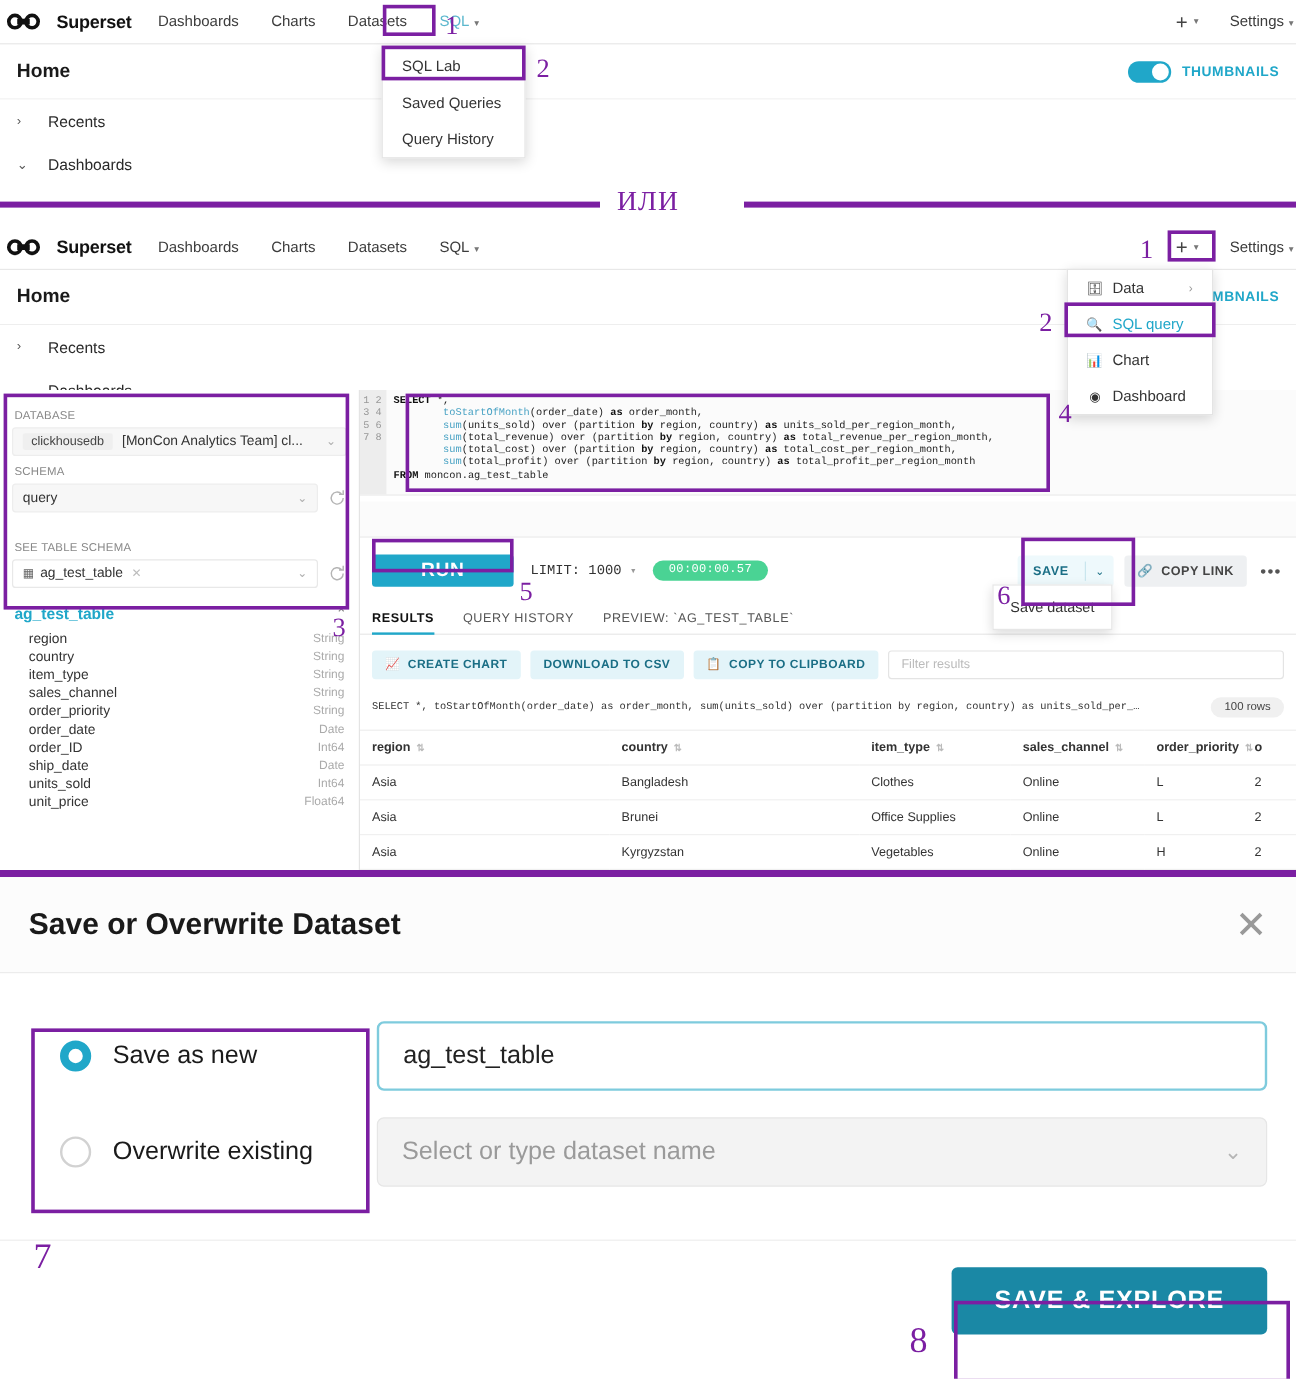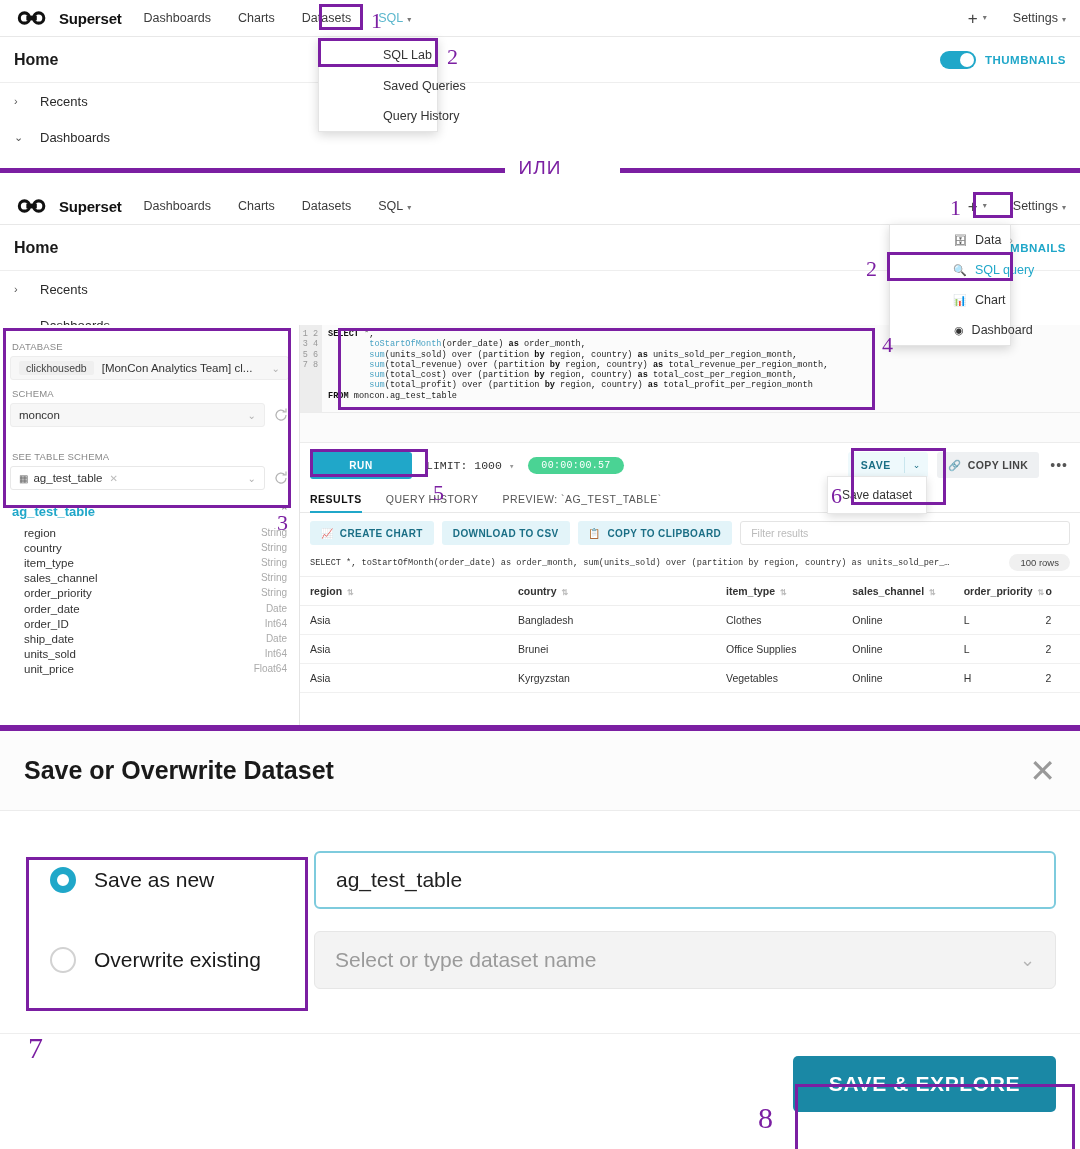--- a/index.html
+++ b/index.html
@@ -10,21 +10,21 @@
     background:#fff; color:#1a1a1a;
     position:relative; overflow:hidden;
     -webkit-font-smoothing:antialiased;
   }
   .panel { position:relative; width:1080px; background:#fff; }
 
   
   .navbar {
     height:37px; display:flex; align-items:center;
     border-bottom:1px solid #e8e8e8; background:#fff;
-    padding:0 14px; position:relative; z-index:5;
+    padding:0 2px; position:relative; z-index:5;
   }
   .brand { display:flex; align-items:center; gap:7px; margin-right:22px; }
   .brand-logo { width:38px; height:20px; display:block; }
   .brand-text { font-size:15px; font-weight:bold; letter-spacing:-.2px; color:#111; }
   .navlinks { display:flex; align-items:center; gap:27px; }
   .navlink { font-size:12.5px; color:#3c3c3c; cursor:pointer; white-space:nowrap; }
   .navlink.active-sql { color:#5bb7cd; }
   .caret { font-size:8px; margin-left:4px; color:#777; }
   .nav-right { margin-left:auto; display:flex; align-items:center; gap:26px; }
   .plus-btn { font-size:17px; color:#444; display:flex; align-items:center; line-height:1; }
@@ -54,42 +54,42 @@
   }
   .chev { font-size:11px; color:#555; width:10px; display:inline-block; }
 
   
   .dd {
     position:absolute; background:#fff; border:1px solid #e4e4e4;
     box-shadow:0 3px 10px rgba(0,0,0,.16); z-index:40;
   }
   .dd-item {
     padding:0 16px; height:30px; display:flex; align-items:center; gap:8px;
-    font-size:12.5px; color:#333; white-space:nowrap; cursor:pointer;margin-left:48px;
+    font-size:12.5px; color:#333; white-space:nowrap; cursor:pointer;
   }
   .dd-item.hl { color:#20a7c9; }
   .dd-item .arr { margin-left:auto; color:#999; font-size:10px; }
   .dd-icon { width:13px; display:inline-flex; justify-content:center; font-size:11px; }
 
   
   .ann-box { position:absolute; border:3px solid #7b1fa2; z-index:60; pointer-events:none; }
   .ann-num {
     position:absolute; color:#7b1fa2; font-family:"Liberation Serif", serif;
     font-size:22px; z-index:61;
   }
   .sep-bar { width:1080px; height:6px; background:#7b1fa2; }
 
   
   .ili-wrap {
     height:40px; position:relative; display:flex; align-items:center;
     justify-content:center; background:#fff;
   }
   .ili-line { position:absolute; top:50%; height:5px; background:#7b1fa2; }
   .ili-text {
-    font-family:Liberation Sans, sans-serif; font-size:19px; color:#7b1fa2;
+    font-family:Liberation Serif, serif; font-size:23px; color:#7b1fa2;
     background:#fff; padding:0 14px; position:relative; z-index:2; letter-spacing:1px;
   }
 
   
   .sqllab { display:flex; height:400px; background:#fff; position:relative; }
   .sl-left { width:300px; border-right:1px solid #e4e4e4; padding:8px 10px 0 10px; position:relative; }
   .fld-label { font-size:9.5px; color:#888; letter-spacing:.2px; margin:8px 0 4px 2px; }
   .sel {
     height:24px; background:#f7f7f7; border:1px solid #ededed; border-radius:3px;
     display:flex; align-items:center; padding:0 8px; font-size:11.5px; color:#333;
@@ -106,40 +106,40 @@
   .schema-title {
     color:#20a7c9; font-size:13px; font-weight:bold; margin:14px 0 6px 2px;
     display:flex; align-items:center;
   }
   .schema-title .up { margin-left:auto; color:#888; font-size:11px; font-weight:normal; }
   .col-row {
     display:flex; font-size:11.5px; color:#333; padding:1.6px 2px 1.6px 14px;
   }
   .col-type { margin-left:auto; color:#aaa; font-size:10px; }
 
-  .sl-right { flex:1; display:flex; flex-direction:column; min-width:0; background:#fff; }
+  .sl-right { flex:1; display:flex; flex-direction:column; min-width:0; background:#fff;justify-content:space-between; }
   .editor { display:flex; background:#fbfbfb; height:88px; border-bottom:1px solid #ececec; }
   .gutter {
     width:22px; background:#ededed; color:#999; font-size:8.5px; text-align:right;
     padding:4px 4px 0 0; font-family:"Liberation Mono", monospace; line-height:10.3px;
     flex:none;
   }
   .code {
     flex:1; font-family:"Liberation Mono", monospace; font-size:8.6px;
     line-height:10.3px; padding:4px 0 0 6px; white-space:pre; color:#222;
     overflow:hidden;
   }
   .kw { color:#111; font-weight:bold; }
   .fn { color:#4aa3c4; }
   .editor-pad { height:30px; background:#fbfbfb; border-bottom:1px solid #ececec; }
 
   .runbar { height:44px; display:flex; align-items:center; padding:0 10px; gap:14px; position:relative; }
   .runbtn {
-    background:#20a7c9; color:#fff; font-size:10px; font-weight:bold; letter-spacing:.6px;
-    width:102px; height:27px; border:none; border-radius:3px; cursor:pointer;
+    background:#20a7c9; color:#fff; font-size:16px; font-weight:bold; letter-spacing:.6px;
+    width:118px; height:27px; border:none; border-radius:3px; cursor:pointer;
   }
   .limit { font-size:11.5px; color:#333;font-family:Liberation Mono, monospace; }
   .limit .dot { color:#999; margin-left:7px; font-size:9px; }
   .timer {
     background:#4ad394; color:#fff; border-radius:12px; padding:3px 13px;
     font-size:10px; font-family:"Liberation Mono", monospace; letter-spacing:.3px;
   }
   .runbar-right { margin-left:auto; display:flex; align-items:center; gap:9px; }
   .savebtn {
     display:flex; align-items:center; background:#eef9fc; border-radius:3px; height:26px;
@@ -388,21 +388,21 @@
       <div class="fld-label">DATABASE</div>
       <div class="sel">
         <span class="tag">clickhousedb</span>
         <span>[MonCon Analytics Team] cl...</span>
         <span class="dv">⌄</span>
       </div>
 
       <div class="fld-label">SCHEMA</div>
       <div class="sel-row">
         <div class="sel">
-          <span>moncon</span>
+          <span>query</span>
           <span class="dv">⌄</span>
         </div>
         <svg class="refresh" viewBox="0 0 16 16">
           <path d="M13 8a5 5 0 11-1.5-3.5M13 1.5V5h-3.5" fill="none" stroke="#777" stroke-width="1.2"></path>
         </svg>
       </div>
 
       <div class="fld-label" style="margin-top:24px;">SEE TABLE SCHEMA</div>
       <div class="sel-row">
         <div class="sel" style="background:#fff;border:1px solid #e8e8e8;">

